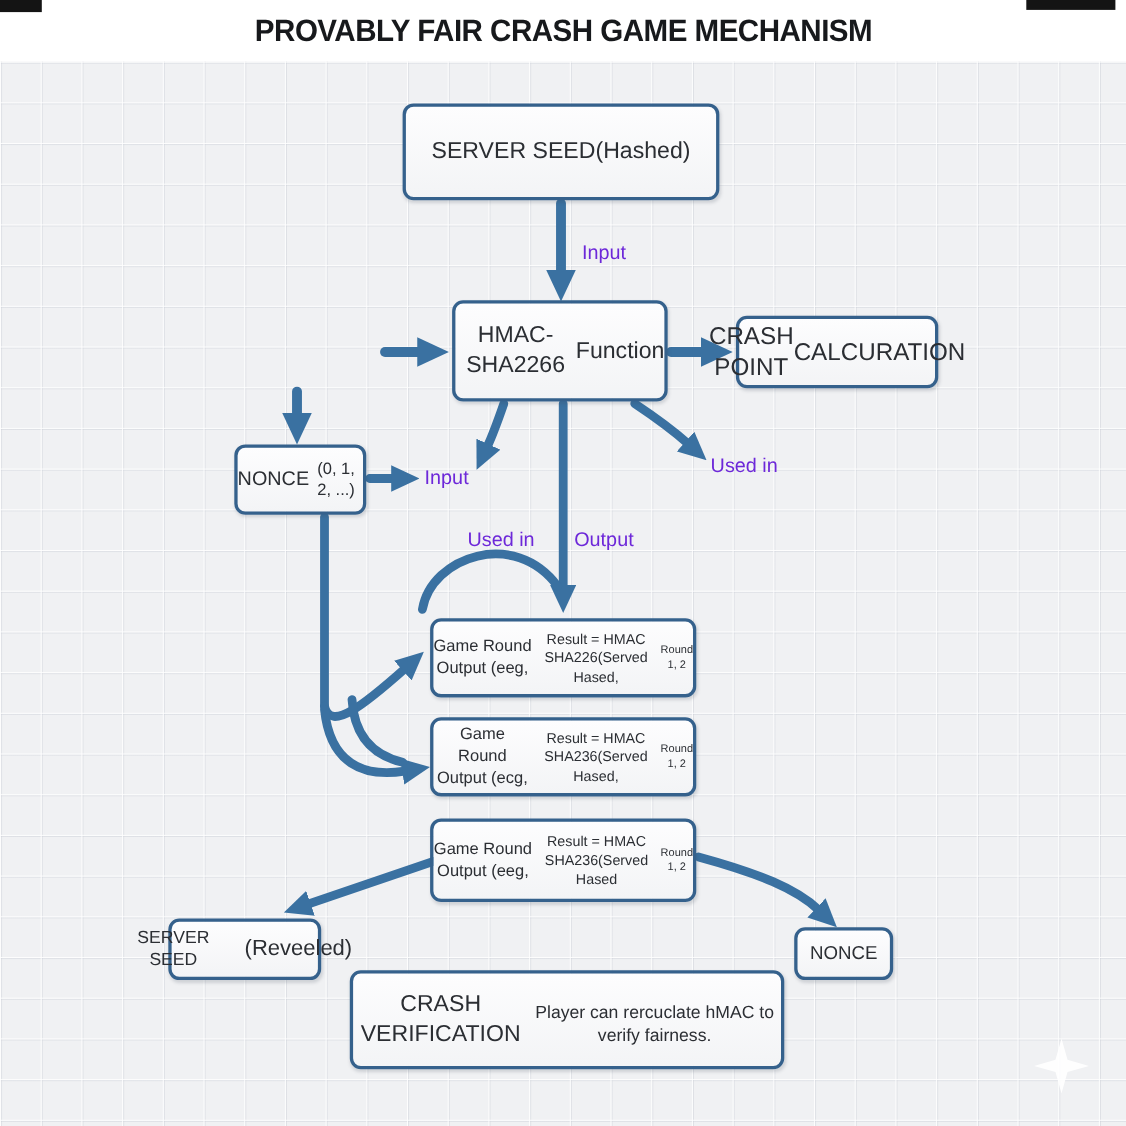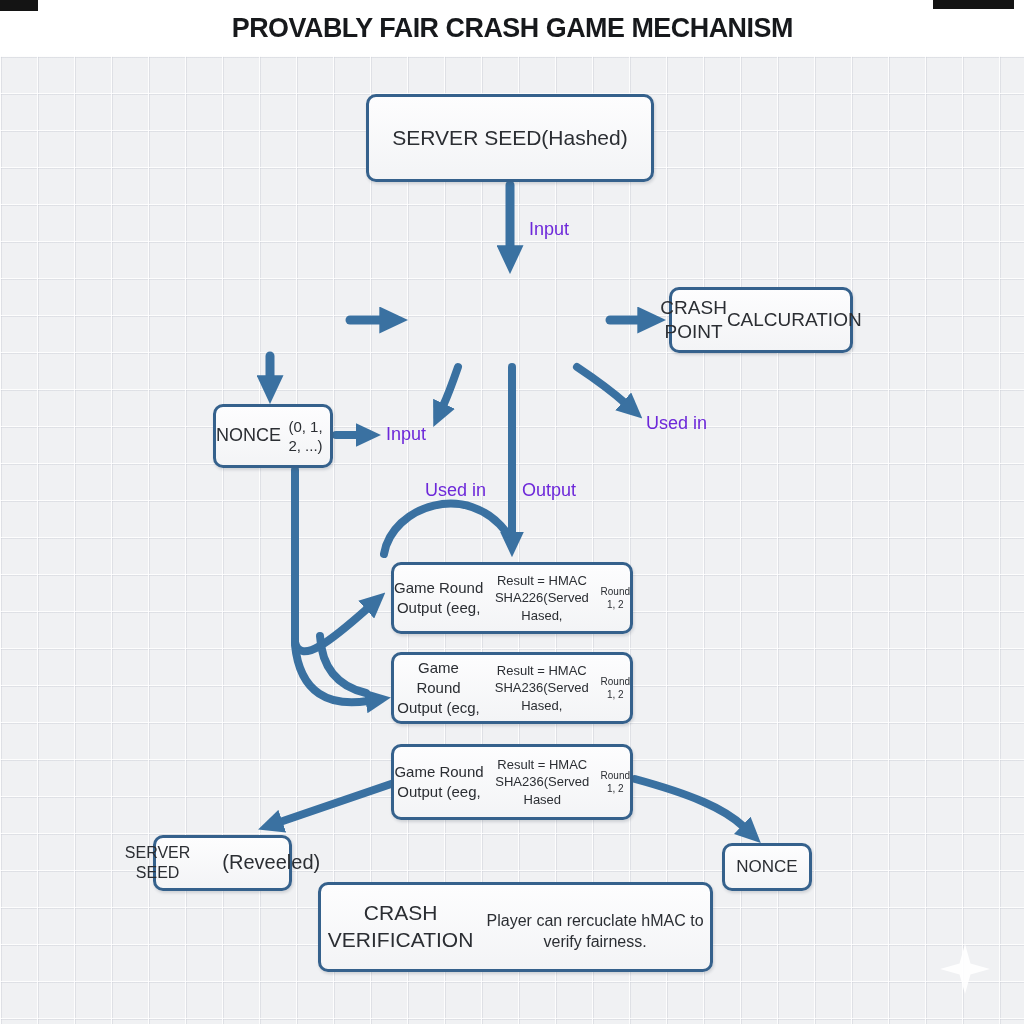--- a/index.html
+++ b/index.html
@@ -53,21 +53,21 @@
     border:3px solid var(--box-border);
     border-radius:10px;
     background:linear-gradient(180deg,#fdfdfe 0%,#f3f4f6 100%);
     box-shadow:1px 2px 3px rgba(55,65,85,0.18);
     display:flex;align-items:center;justify-content:center;
     text-align:center;line-height:1.28;color:var(--text);
   }
   .n-server-hashed{left:366px;top:94px;width:288px;height:88px;font-size:21px;}
   .n-client{left:193px;top:287px;width:154px;height:66px;font-size:19px;}
   .n-hmac{left:411px;top:273px;width:196px;height:92px;font-size:21px;}
-  .n-crash{left:669px;top:287px;width:184px;height:66px;font-size:19px;}
+  .n-crash{left:669px;top:287px;width:184px;height:66px;font-size:22px;}
   .n-nonce1{left:213px;top:404px;width:120px;height:64px;font-size:18px;}
   .n-nonce1 .sub{font-size:15px;}
   .n-round{left:391px;width:242px;height:72px;font-size:15px;line-height:1.35;}
   .n-round .sub{font-size:13px;}
   .n-round .sub2{font-size:10px;}
   .n-round1{top:562px;}
   .n-round2{top:652px;}
   .n-round3{top:744px;height:76px;}
   .n-server-revealed{left:153px;top:835px;width:139px;height:56px;font-size:16px;}
   .n-server-revealed .sub{font-size:20px;margin-left:32px;}
@@ -139,20 +139,24 @@
 
     <path stroke-width="8" d="M635,779 C690,794 724,808 744,827" marker-end="url(#ah)"></path>
   </svg>
 
   <div class="node n-server-hashed">
     <div>SERVER SEED</div>
     <div>(Hashed)</div>
   </div>
 
 
+  <div class="node n-hmac">
+    <div>HMAC-SHA2266</div>
+    <div>Function</div>
+  </div>
 
   <div class="node n-crash">
     <div>CRASH POINT</div>
     <div>CALCURATION</div>
   </div>
 
   <div class="node n-nonce1">
     <div>NONCE</div>
     <div class="sub">(0, 1, 2, ...)</div>
   </div>

